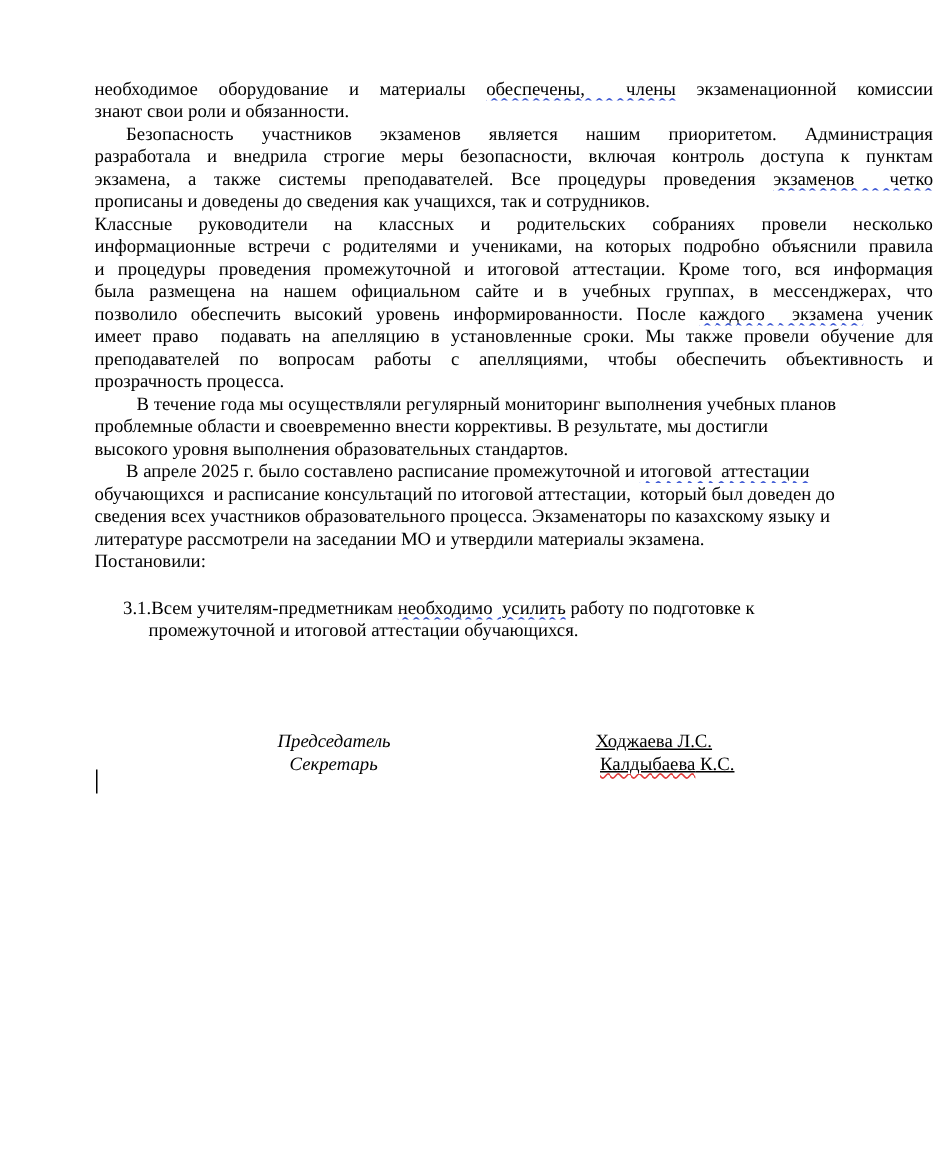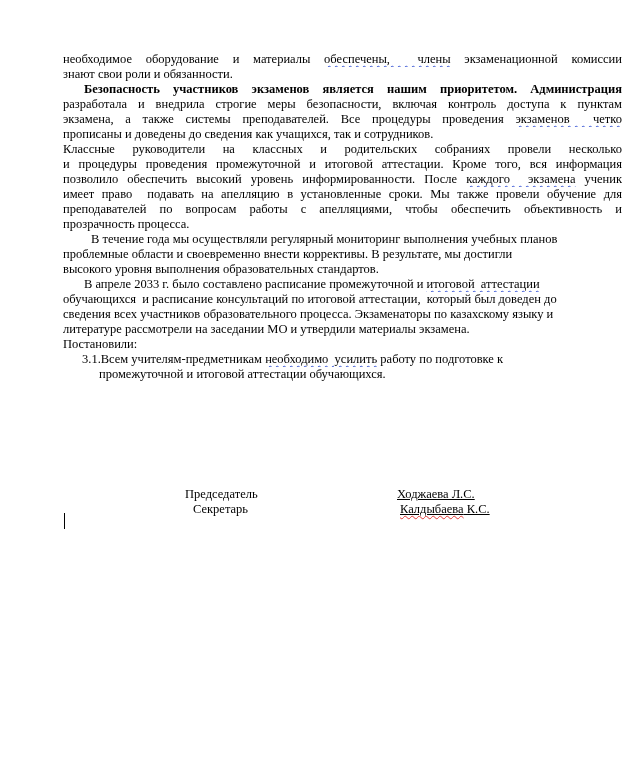--- a/index.html
+++ b/index.html
@@ -39,57 +39,59 @@
     text-decoration-color:var(--spelling-color,#e03a3a);
     text-decoration-thickness:1px;
     text-underline-offset:2px;
     margin-top:20px;
   }
   .signature-block{
     position:absolute;left:63px;top:487px;width:559px;
     font-size:12.5px;
   }
   .sig-row{position:relative;height:15px;line-height:15px;}
-  .sig-row .sig-label{position:absolute;white-space:pre;}
+  .sig-row .sig-label{position:absolute;white-space:pre;font-style:italic;}
   .sig-row .sig-name{position:absolute;white-space:pre;text-decoration:underline;}
   .sig-row:nth-child(1) .sig-label{left:122px;}
   .sig-row:nth-child(1) .sig-name{left:334px;}
   .sig-row:nth-child(2) .sig-label{left:130px;}
   .sig-row:nth-child(2) .sig-name{left:337px;}
   .caret{
     position:absolute;left:64px;top:513px;
     width:1px;height:16px;background:#000000;
   }
 </style>
 </head>
 <body style="background: rgb(255, 255, 255); color: rgb(0, 0, 0);">
 
 <div class="page">
   <div class="doc-body">
       <div class="line j"><span>необходимое оборудование и материалы </span><span class="flag-grammar">обеспечены,  члены</span><span> экзаменационной комиссии</span></div>
       <div class="line"><span>знают свои роли и обязанности.</span></div>
-      <div class="line j" style="padding-left: 21px; font-weight: bold;"><span>Безопасность участников экзаменов является нашим приоритетом. Администрация</span></div>
+      <div class="line j" style="padding-left: 21px;"><span>Безопасность участников экзаменов является нашим приоритетом. Администрация</span></div>
       <div class="line j"><span>разработала и внедрила строгие меры безопасности, включая контроль доступа к пунктам</span></div>
       <div class="line j"><span>экзамена, а также системы преподавателей. Все процедуры проведения </span><span class="flag-grammar">экзаменов  четко</span></div>
       <div class="line"><span>прописаны и доведены до сведения как учащихся, так и сотрудников.</span></div>
       <div class="line j"><span>Классные руководители на классных и родительских собраниях провели несколько</span></div>
+      <div class="line j"><span>информационные встречи с родителями и учениками, на которых подробно объяснили правила</span></div>
       <div class="line j"><span>и процедуры проведения промежуточной и итоговой аттестации. Кроме того, вся информация</span></div>
+      <div class="line j"><span>была размещена на нашем официальном сайте и в учебных группах, в мессенджерах, что</span></div>
       <div class="line j"><span>позволило обеспечить высокий уровень информированности. После </span><span class="flag-grammar">каждого  экзамена</span><span> ученик</span></div>
       <div class="line j"><span>имеет право  подавать на апелляцию в установленные сроки. Мы также провели обучение для</span></div>
       <div class="line j"><span>преподавателей по вопросам работы с апелляциями, чтобы обеспечить объективность и</span></div>
       <div class="line"><span>прозрачность процесса.</span></div>
       <div class="line" style="padding-left: 28px;"><span>В течение года мы осуществляли регулярный мониторинг выполнения учебных планов</span></div>
       <div class="line"><span>проблемные области и своевременно внести коррективы. В результате, мы достигли</span></div>
       <div class="line"><span>высокого уровня выполнения образовательных стандартов.</span></div>
-      <div class="line" style="padding-left: 21px;"><span>В апреле 2033 г. было составлено расписание промежуточной и </span><span class="flag-grammar">итоговой  аттестации</span></div>
+      <div class="line" style="padding-left: 21px;"><span>В апреле 2025 г. было составлено расписание промежуточной и </span><span class="flag-grammar">итоговой  аттестации</span></div>
       <div class="line"><span>обучающихся  и расписание консультаций по итоговой аттестации,  который был доведен до</span></div>
       <div class="line"><span>сведения всех участников образовательного процесса. Экзаменаторы по казахскому языку и</span></div>
       <div class="line"><span>литературе рассмотрели на заседании МО и утвердили материалы экзамена.</span></div>
       <div class="line"><span>Постановили:</span></div>
-      <div class="line" style="padding-left: 19px;"><span>3.1.Всем учителям-предметникам </span><span class="flag-grammar">необходимо  усилить</span><span> работу по подготовке к</span></div>
+      <div class="line" style="padding-left: 19px; margin-top: 16px;"><span>3.1.Всем учителям-предметникам </span><span class="flag-grammar">необходимо  усилить</span><span> работу по подготовке к</span></div>
       <div class="line" style="padding-left: 36px;"><span>промежуточной и итоговой аттестации обучающихся.</span></div>
     </div>
   <div class="signature-block">
       <div class="sig-row">
         <span class="sig-label">Председатель</span>
         <span class="sig-name"><span>Ходжаева Л.С.</span></span>
       </div>
       <div class="sig-row">
         <span class="sig-label">Секретарь</span>
         <span class="sig-name"><span class="flag-spelling">Калдыбаева</span><span> К.С.</span></span>

